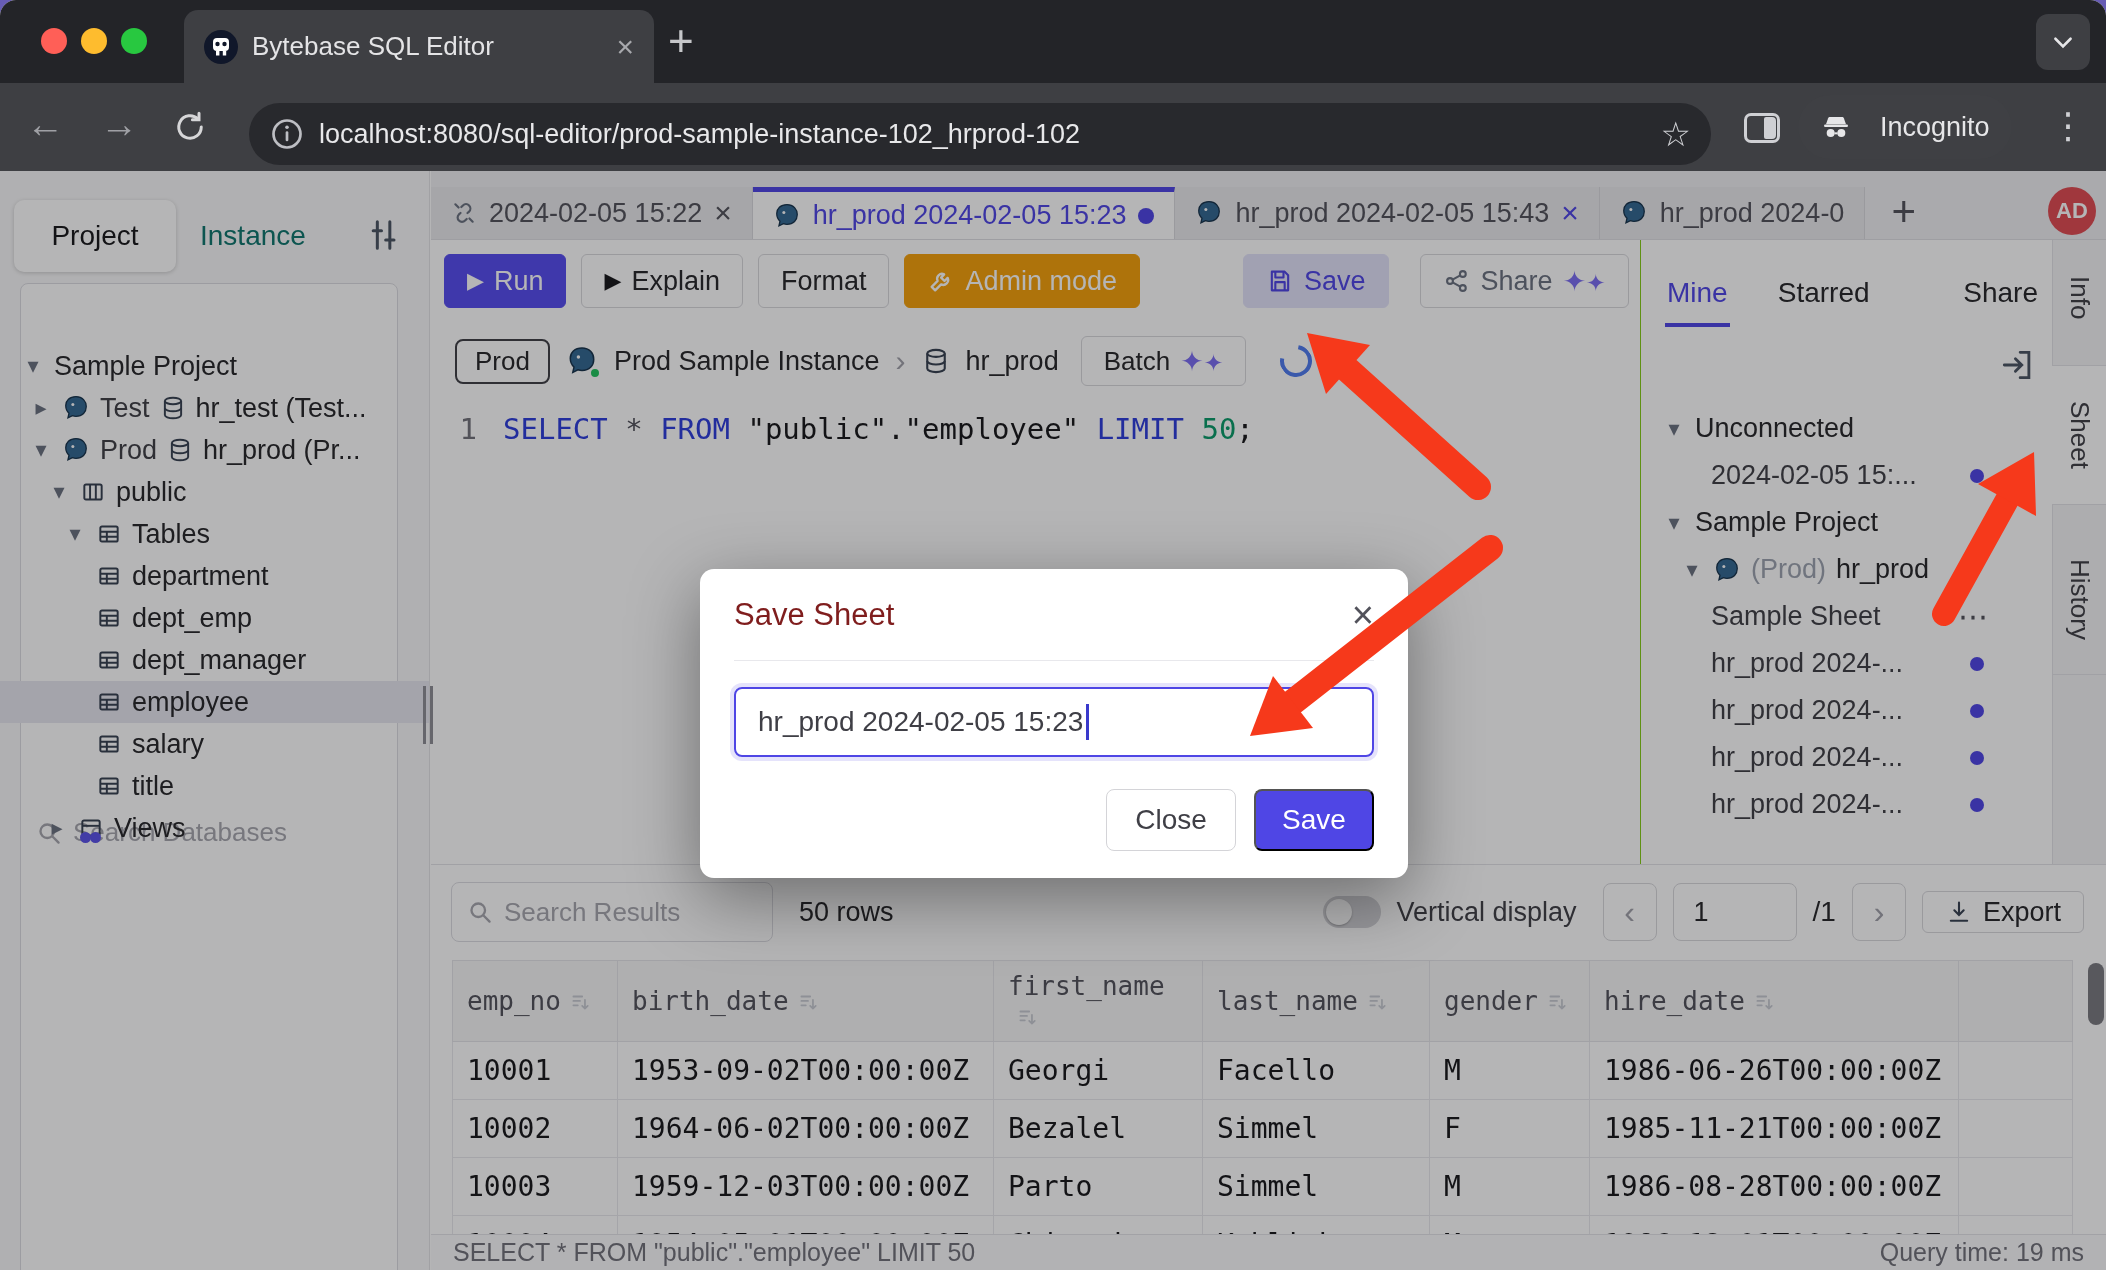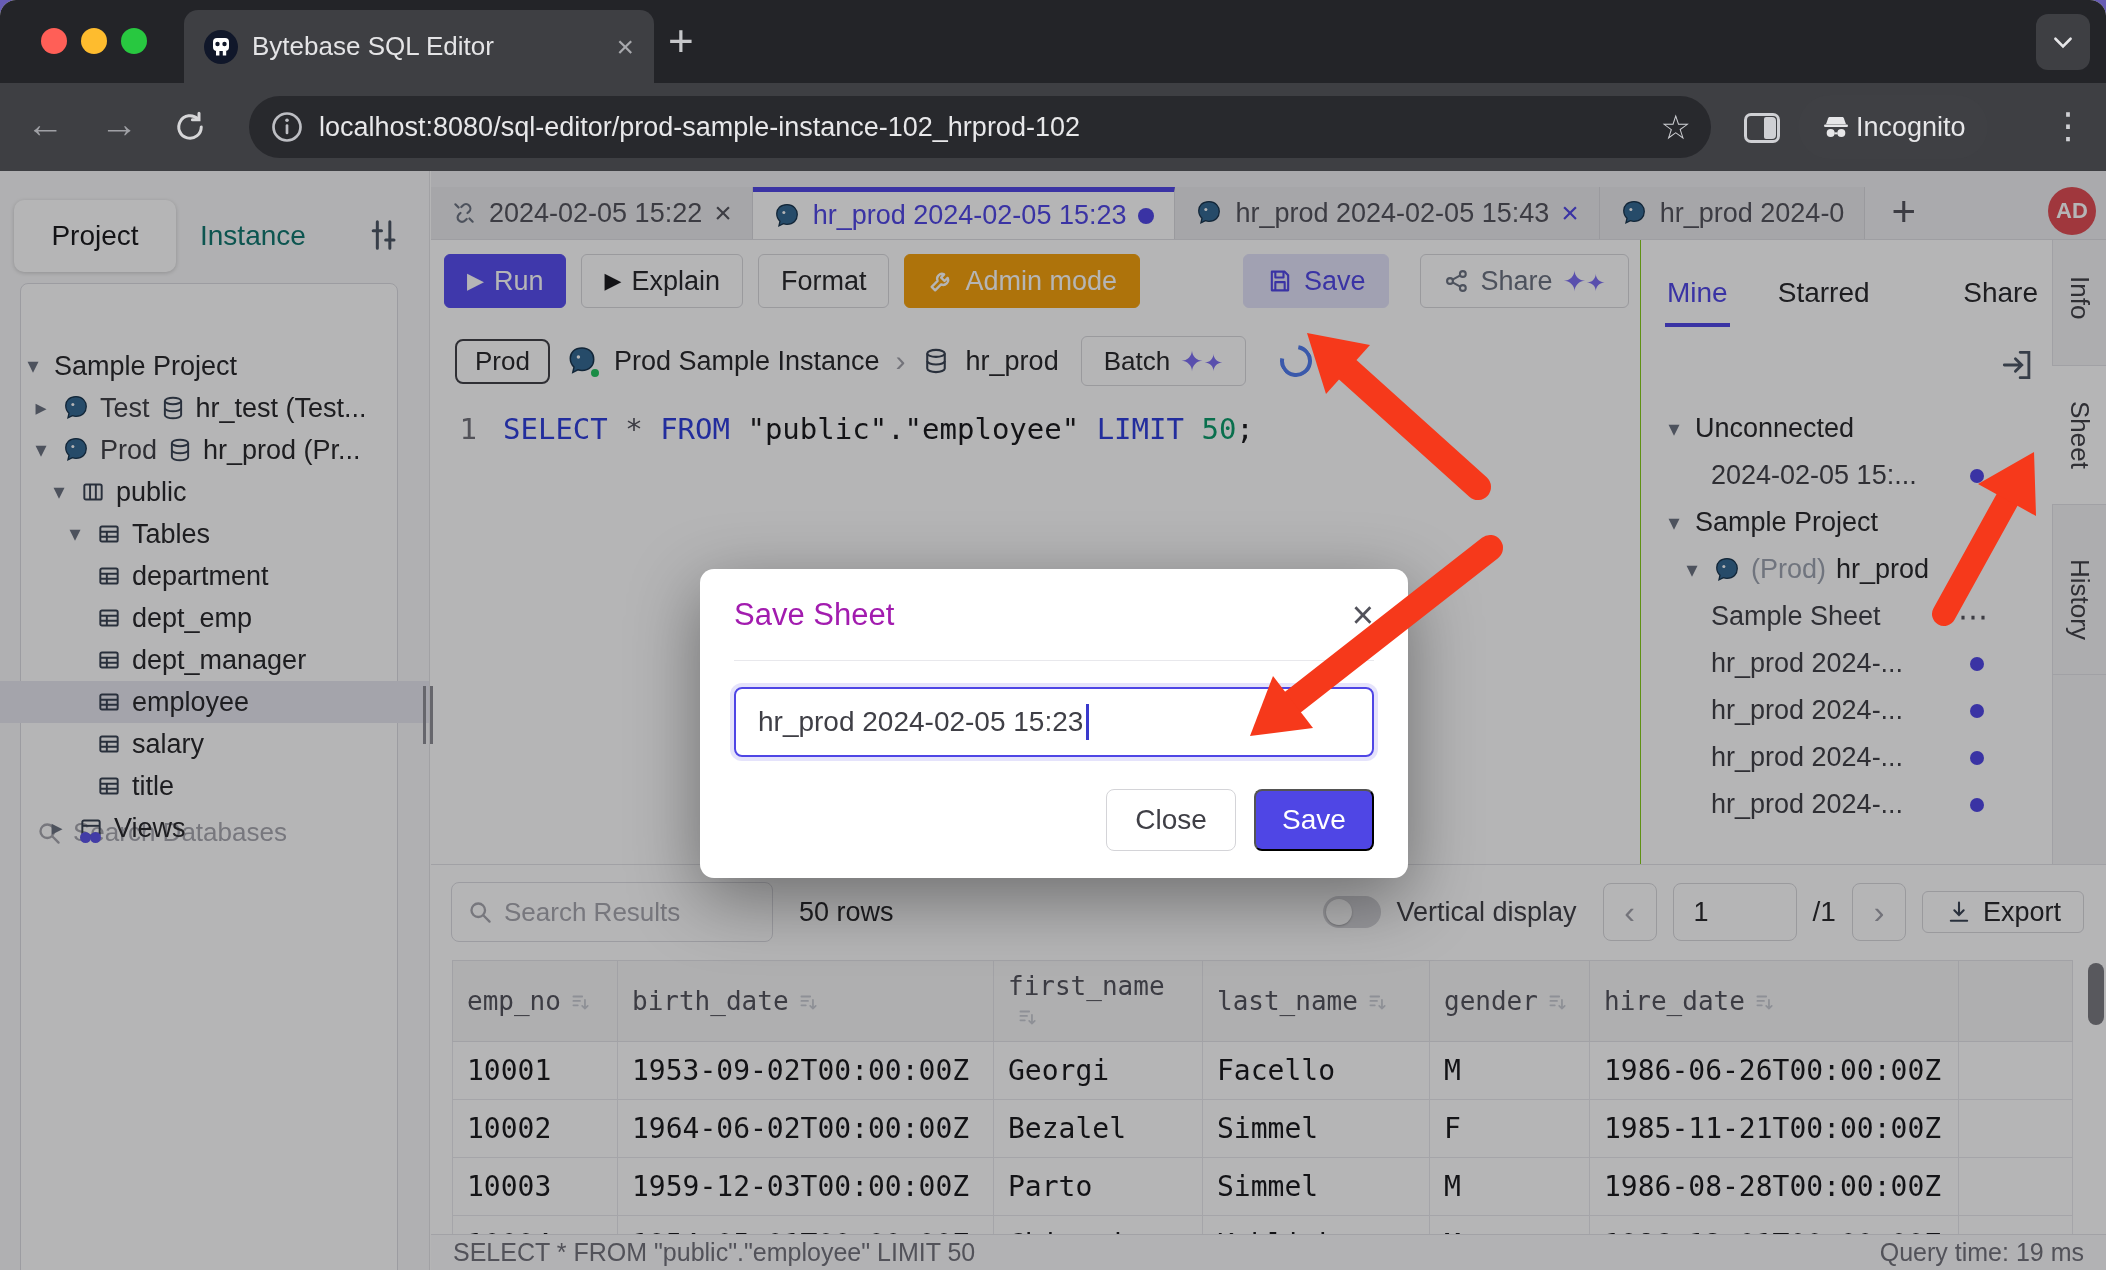--- a/index.html
+++ b/index.html
@@ -15,26 +15,26 @@
   .tl.red { left:41px; background:#ff5f57; }
   .tl.yellow { left:81px; background:#febc2e; }
   .tl.green { left:121px; background:#28c840; }
   .btab { position:absolute; left:184px; top:10px; width:470px; height:73px; background:#3e3f43; border-radius:14px 14px 0 0; display:flex; align-items:center; padding:0 20px; gap:14px; }
   .btab-title { flex:1; font-size:26px; color:#e4e4e6; white-space:nowrap; overflow:hidden; }
   .btab-close { color:#a8a9ad; font-size:30px; line-height:1; }
   .newtab { position:absolute; left:668px; top:16px; font-size:44px; font-weight:300; color:#c6c7ca; }
   .tabsearch { position:absolute; right:16px; top:14px; width:54px; height:56px; background:#3e3f43; border-radius:12px; display:flex; align-items:center; justify-content:center; }
   #btoolbar { position:absolute; top:83px; left:0; right:0; height:88px; background:#3e3f43; }
   .navicon { position:absolute; top:22px; font-size:38px; color:#9fa0a5; line-height:1; }
-  .omnibox { position:absolute; left:249px; top:13px; width:1462px; height:62px; background:#28292d; border-radius:31px; display:flex; align-items:center; padding:0 20px; }
+  .omnibox { position:absolute; left:249px; top:20px; width:1462px; height:62px; background:#28292d; border-radius:31px; display:flex; align-items:center; padding:0 20px; }
   .url-text { flex:1; font-size:27px; color:#e8e8ea; margin-left:14px; white-space:nowrap; overflow:hidden; }
   .star { font-size:34px; color:#cfd0d4; }
   .sidepanel { position:absolute; left:1744px; top:30px; width:36px; height:30px; border:3px solid #cfd0d4; border-radius:7px; }
   .sidepanel::after { content:""; position:absolute; top:1px; bottom:1px; right:1px; width:12px; background:#cfd0d4; border-radius:2px 4px 4px 2px; }
-  .incog { position:absolute; left:1798px; top:12px; height:64px; padding:0 22px; border-radius:32px; background:#3f4044; display:flex; align-items:center; gap:4px; }
+  .incog { position:absolute; left:1798px; top:12px; height:64px; padding:0 22px; border-radius:32px; background:#3f4044; display:flex; align-items:center; gap:28px; }
   .incog-label { font-size:27px; color:#e6e6e8; }
   .menu-dots { position:absolute; left:2050px; top:22px; font-size:36px; color:#cfd0d4; }
 
   
   #app { position:absolute; top:171px; left:0; right:0; bottom:0; background:#fff; }
 
   
   #sidebar { position:absolute; left:0; top:0; width:430px; height:100%; background:#f8f8f9; border-right:1px solid #e2e2e6; }
   .sb-pill { position:absolute; left:14px; top:29px; width:162px; height:72px; background:#fff; border-radius:10px; box-shadow:0 1px 4px rgba(0,0,0,.18); display:flex; align-items:center; justify-content:center; font-size:28px; color:#18181b; }
   .sb-instance { position:absolute; left:200px; top:29px; height:72px; display:flex; align-items:center; font-size:28px; color:#0f766e; }
@@ -127,21 +127,21 @@
   
   #statusbar { height:36px; border-top:1px solid #e4e4e8; background:#fbfbfc; display:flex; align-items:center; padding:0 22px; font-size:25px; color:#71717a; white-space:nowrap; }
   .qt { margin-left:auto; }
 
   
   #dim { position:absolute; top:171px; left:0; right:0; bottom:0; background:rgba(10,10,14,0.30); z-index:50; }
 
   
   #modal { position:absolute; left:700px; top:569px; width:708px; height:309px; background:#fff; border-radius:14px; box-shadow:0 20px 70px rgba(0,0,0,.4); z-index:60; padding:0 34px; }
   .m-head { height:92px; display:flex; align-items:center; border-bottom:1px solid #e8e8ec; }
-  .m-title { font-size:31px; color:#a21caf; font-weight:500; }
+  .m-title { font-size:31px; color:#7f1d1d; font-weight:500; }
   .m-close { margin-left:auto; font-size:38px; color:#52525b; line-height:1; }
   .m-input { margin-top:26px; height:70px; border:2px solid #4f46e5; border-radius:8px; box-shadow:0 0 0 4px rgba(79,70,229,.15); display:flex; align-items:center; padding:0 22px; font-size:28px; color:#3f3f46; }
   .caret-bar { display:inline-block; width:3px; height:36px; background:#3a3acc; margin-left:3px; }
   .m-actions { margin-top:32px; display:flex; justify-content:flex-end; gap:18px; }
   .m-btn { height:62px; border-radius:8px; font-size:28px; display:flex; align-items:center; justify-content:center; }
   .m-close-btn { width:130px; border:1px solid #d4d4d8; background:#fff; color:#3f3f46; }
   .m-save-btn { width:120px; background:#4f46e5; color:#fff; }
 
   #arrows { position:absolute; inset:0; width:100%; height:100%; z-index:70; pointer-events:none; }
 </style>

